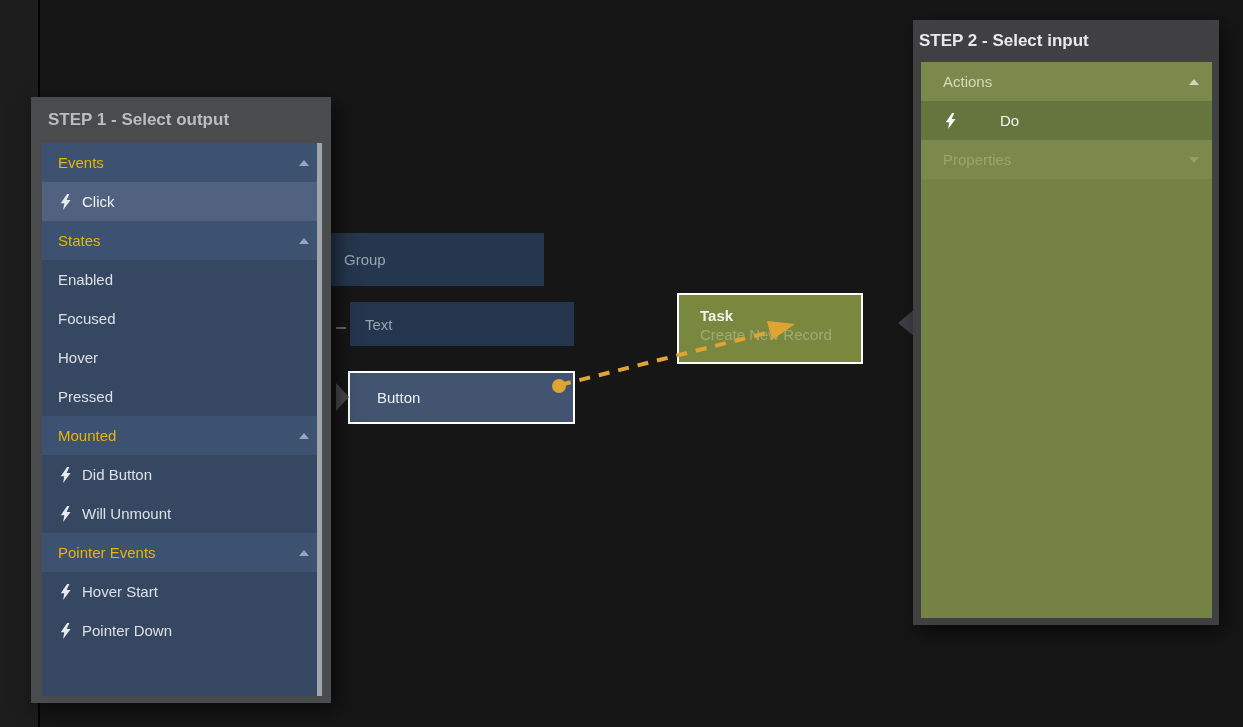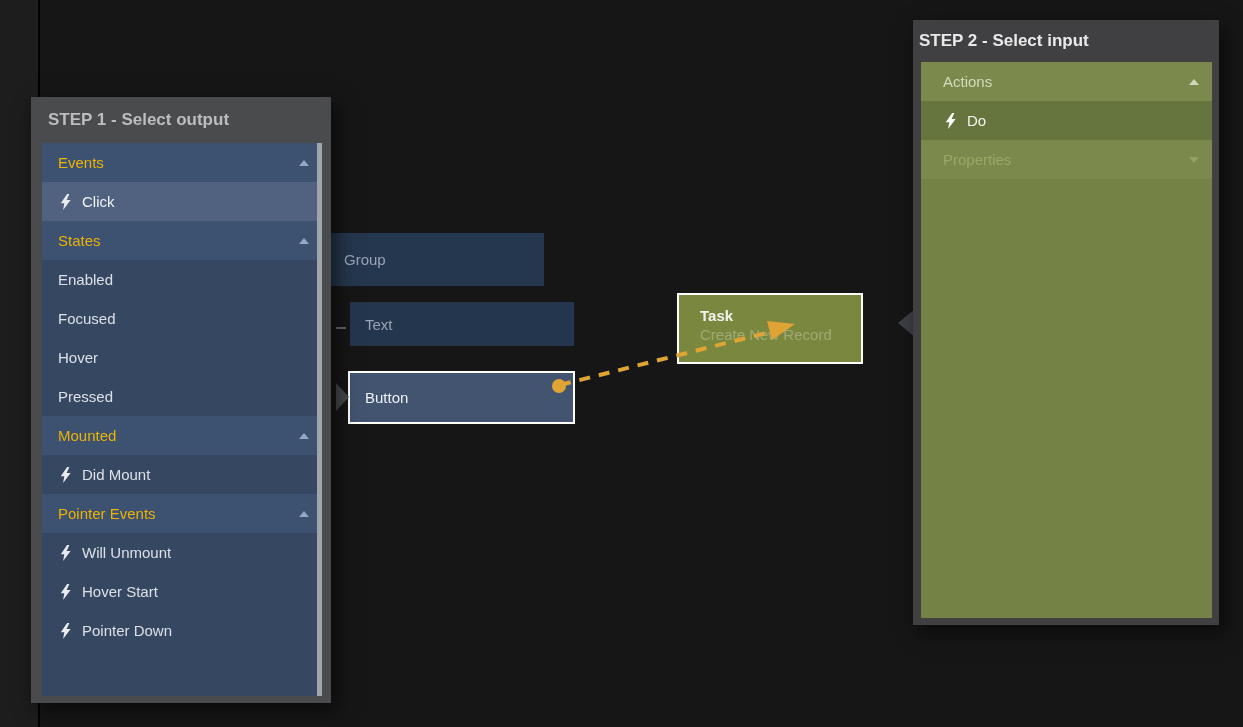--- a/index.html
+++ b/index.html
@@ -8,21 +8,21 @@
 
   
   #gutter{position:absolute;left:0;top:0;width:38px;height:727px;background:#1d1d1e;}
   #vrule{position:absolute;left:38px;top:0;width:2px;height:727px;background:#000;}
 
   
   .node{position:absolute;z-index:2;display:flex;align-items:center;font-size:15px;}
   #node-group{left:320px;top:233px;width:224px;height:53px;background:#25374e;color:#9aa4b4;padding-left:24px;}
   #node-text{left:350px;top:302px;width:224px;height:44px;background:#24364d;color:#98a2b2;padding-left:15px;}
   #node-button{left:348px;top:371px;width:227px;height:53px;background:#42546f;color:#eef1f4;
-               border:2px solid #fff;padding-left:15px;}
+               border:2px solid #fff;padding-left:27px;}
   #node-task{left:677px;top:293px;width:186px;height:71px;background:#7a883f;border:2px solid #fff;
              display:block;padding:11px 0 0 21px;}
   #node-task .task-title{display:block;color:#f2f3ee;font-weight:700;font-size:15px;line-height:19px;}
   #node-task .task-subtitle{display:block;color:#a0aa74;font-size:15px;line-height:20px;}
 
   
   #stub-connector{position:absolute;left:336px;top:327px;width:10px;height:2px;background:#6a6a6a;z-index:2;}
 
   
   #wires{position:absolute;left:0;top:0;z-index:3;pointer-events:none;}
@@ -64,21 +64,21 @@
   #step1-list .event .bolt{color:#e8eaee;}
   #step1-list .selected{background:#50627f;color:#f1f3f5;}
 
   
   #step2-list .section{background:#7b8a4c;color:#d3dabc;padding-left:22px;}
   #step2-list .section .chev{color:#cfd6b9;}
   #step2-list .section.muted{color:#9aa765;}
   #step2-list .section.muted .chev{color:#93a162;}
   #step2-list .event{background:#748246;color:#f4f4f1;}
   #step2-list .event .bolt{color:#fbfbf9;margin-left:24px;}
-  #step2-list .selected{background:#66753e;}
+  #step2-list .selected{background:#66753e;gap:33px;}
 </style>
 </head>
 <body>
 
 <div id="stage">
 
   <div id="gutter"></div>
   <div id="vrule"></div>
 
   <div class="node" id="node-group">
@@ -141,33 +141,33 @@
         <div class="row section">
           <span class="row-label">Mounted</span>
           <span class="chev chev-up"></span>
         </div>
         <div class="row event">
           <span class="bolt">
             <svg width="11" height="16" viewBox="0 0 11 16" fill="currentColor">
               <path d="M7.1 0 L0.8 9.3 H4.3 L3.1 16 L10.6 6.1 H6.6 L9.4 0 Z"></path>
             </svg>
           </span>
-          <span class="row-label">Did Mount</span>
+          <span class="row-label">Did Button</span>
+        </div>
+        <div class="row event">
+          <span class="bolt">
+            <svg width="11" height="16" viewBox="0 0 11 16" fill="currentColor">
+              <path d="M7.1 0 L0.8 9.3 H4.3 L3.1 16 L10.6 6.1 H6.6 L9.4 0 Z"></path>
+            </svg>
+          </span>
+          <span class="row-label">Will Unmount</span>
         </div>
         <div class="row section">
           <span class="row-label">Pointer Events</span>
           <span class="chev chev-up"></span>
-        </div>
-        <div class="row event">
-          <span class="bolt">
-            <svg width="11" height="16" viewBox="0 0 11 16" fill="currentColor">
-              <path d="M7.1 0 L0.8 9.3 H4.3 L3.1 16 L10.6 6.1 H6.6 L9.4 0 Z"></path>
-            </svg>
-          </span>
-          <span class="row-label">Will Unmount</span>
         </div>
         <div class="row event">
           <span class="bolt">
             <svg width="11" height="16" viewBox="0 0 11 16" fill="currentColor">
               <path d="M7.1 0 L0.8 9.3 H4.3 L3.1 16 L10.6 6.1 H6.6 L9.4 0 Z"></path>
             </svg>
           </span>
           <span class="row-label">Hover Start</span>
         </div>
         <div class="row event">

